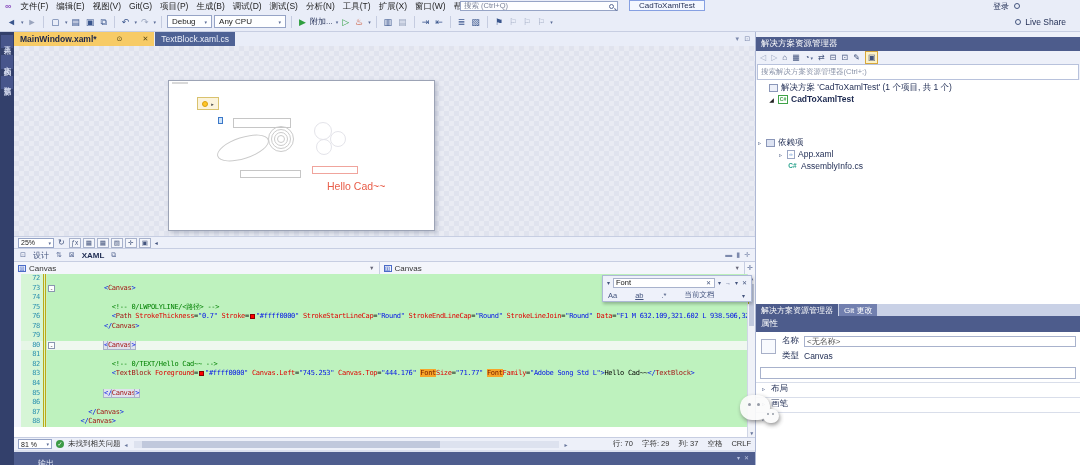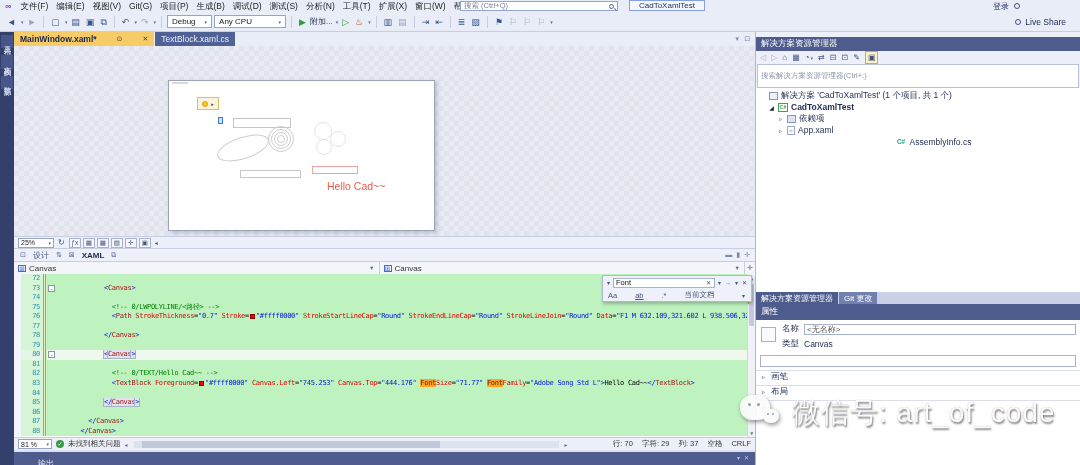--- a/index.html
+++ b/index.html
@@ -103,21 +103,21 @@
   .outputbar .lbl{transform:translateY(6px)}
   .outputbar .icons{position:absolute;right:6px;top:2px;color:#B9C2DF;font-size:6px;display:flex;gap:4px}
   
   .rightpanel{position:absolute;left:755px;top:32px;width:325px;bottom:0;background:#EDF0F9;border-left:1px solid #AEB8D4;display:flex;flex-direction:column;z-index:6}
   .rpgap{height:5px;flex:none}
   .setitle{height:14px;background:#4D5C8C;color:#FFF;font-size:8.5px;display:flex;align-items:center;padding:0 5px;flex:none}
   .setools{height:13px;display:flex;align-items:center;gap:5px;padding:0 4px;color:#44557E;font-size:8px;flex:none}
   .setool{line-height:11px}
   .setool.dim{color:#A2ACC4}
   .setool.hl{background:#FCF2C8;border:1px solid #D8A83A;padding:0 2px}
-  .sesearch{height:24px;margin:0 1px;background:#FFF;border:1px solid #B8C2DC;font-size:7.5px;color:#8A93A8;display:flex;align-items:center;padding:0 3px;flex:none}
+  .sesearch{height:16px;margin:0 1px;background:#FFF;border:1px solid #B8C2DC;font-size:7.5px;color:#8A93A8;display:flex;align-items:center;padding:0 3px;flex:none}
   .setree{background:#FFF;font-size:8.5px;color:#1E2B52;padding-top:2px;flex:none}
   .trow{height:11.5px;display:flex;align-items:center;gap:3px;white-space:nowrap;overflow:hidden}
   .trow.selected{outline:1px solid #93A4D8;background:#F2F6FF}
   .tarrow{width:7px;font-size:6px;color:#44557E;text-align:center;flex:none}
   .tarrow.open{color:#222}
   .ic{flex:none;display:inline-block}
   .ic-solution{width:9px;height:8px;border:1px solid #8A96B8;background:#EDF0F9}
   .ic-csproj{width:10px;height:9px;background:#FFF;border:1px solid #3FA348;color:#3FA348;font-size:5px;line-height:7px;text-align:center;font-weight:bold}
   .ic-deps{width:9px;height:8px;border:1px solid #8A96B8;background:#DDE3F2}
   .ic-xaml{width:8px;height:9px;border:1px solid #9AA6C4;background:#FFF;color:#3B78C8;font-size:5px;line-height:7px;text-align:center}
@@ -313,21 +313,20 @@
     <div class="splitgrip">✛</div>
   </div>
 
   <div class="codearea">
     <div>
         <div class="cl"><span class="mbp"></span><span class="mnum">72</span><span class="mchg"></span><span class="mout"></span><span class="mcode"></span></div>
         <div class="cl"><span class="mbp"></span><span class="mnum">73</span><span class="mchg"></span><span class="mout"><span class="fold">-</span></span><span class="mcode"><span class="x-t">            </span><span class="x-d">&lt;</span><span class="x-e">Canvas</span><span class="x-d">&gt;</span></span></div>
         <div class="cl"><span class="mbp"></span><span class="mnum">74</span><span class="mchg"></span><span class="mout"></span><span class="mcode"></span></div>
         <div class="cl"><span class="mbp"></span><span class="mnum">75</span><span class="mchg"></span><span class="mout"></span><span class="mcode"><span class="x-t">              </span><span class="x-c">&lt;!-- 0/LWPOLYLINE/&lt;路径&gt; --&gt;</span></span></div>
         <div class="cl"><span class="mbp"></span><span class="mnum">76</span><span class="mchg"></span><span class="mout"></span><span class="mcode"><span class="x-t">              </span><span class="x-d">&lt;</span><span class="x-e">Path</span><span class="x-t"> </span><span class="x-a">StrokeThickness</span><span class="x-o">=</span><span class="x-v">"0.7"</span><span class="x-t"> </span><span class="x-a">Stroke</span><span class="x-o">=</span><span class="x-sw"></span><span class="x-v">"#ffff0000"</span><span class="x-t"> </span><span class="x-a">StrokeStartLineCap</span><span class="x-o">=</span><span class="x-v">"Round"</span><span class="x-t"> </span><span class="x-a">StrokeEndLineCap</span><span class="x-o">=</span><span class="x-v">"Round"</span><span class="x-t"> </span><span class="x-a">StrokeLineJoin</span><span class="x-o">=</span><span class="x-v">"Round"</span><span class="x-t"> </span><span class="x-a">Data</span><span class="x-o">=</span><span class="x-v">"F1 M 632.109,321.602 L 938.506,321.602 L 938.506,37</span></span></div>
-        <div class="cl"><span class="mbp"></span><span class="mnum">77</span><span class="mchg"></span><span class="mout"></span><span class="mcode"></span></div>
         <div class="cl"><span class="mbp"></span><span class="mnum">78</span><span class="mchg"></span><span class="mout"></span><span class="mcode"><span class="x-t">            </span><span class="x-d">&lt;/</span><span class="x-e">Canvas</span><span class="x-d">&gt;</span></span></div>
         <div class="cl"><span class="mbp"></span><span class="mnum">79</span><span class="mchg"></span><span class="mout"></span><span class="mcode"></span></div>
         <div class="cl cur"><span class="mbp"></span><span class="mnum">80</span><span class="mchg"></span><span class="mout"><span class="fold">-</span></span><span class="mcode"><span class="x-t">            </span><span class="x-bx x-d">&lt;</span><span class="x-bx x-e">Canvas</span><span class="x-bx x-d">&gt;</span></span></div>
         <div class="cl"><span class="mbp"></span><span class="mnum">81</span><span class="mchg"></span><span class="mout"></span><span class="mcode"></span></div>
         <div class="cl"><span class="mbp"></span><span class="mnum">82</span><span class="mchg"></span><span class="mout"></span><span class="mcode"><span class="x-t">              </span><span class="x-c">&lt;!-- 0/TEXT/Hello Cad~~ --&gt;</span></span></div>
         <div class="cl"><span class="mbp"></span><span class="mnum">83</span><span class="mchg"></span><span class="mout"></span><span class="mcode"><span class="x-t">              </span><span class="x-d">&lt;</span><span class="x-e">TextBlock</span><span class="x-t"> </span><span class="x-a">Foreground</span><span class="x-o">=</span><span class="x-sw"></span><span class="x-v">"#ffff0000"</span><span class="x-t"> </span><span class="x-a">Canvas.Left</span><span class="x-o">=</span><span class="x-v">"745.253"</span><span class="x-t"> </span><span class="x-a">Canvas.Top</span><span class="x-o">=</span><span class="x-v">"444.176"</span><span class="x-t"> </span><span class="x-hl">Font</span><span class="x-a">Size</span><span class="x-o">=</span><span class="x-v">"71.77"</span><span class="x-t"> </span><span class="x-hl">Font</span><span class="x-a">Family</span><span class="x-o">=</span><span class="x-v">"Adobe Song Std L"</span><span class="x-d">&gt;</span><span class="x-t">Hello Cad~~</span><span class="x-d">&lt;/</span><span class="x-e">TextBlock</span><span class="x-d">&gt;</span></span></div>
         <div class="cl"><span class="mbp"></span><span class="mnum">84</span><span class="mchg"></span><span class="mout"></span><span class="mcode"></span></div>
         <div class="cl"><span class="mbp"></span><span class="mnum">85</span><span class="mchg"></span><span class="mout"></span><span class="mcode"><span class="x-t">            </span><span class="x-bx x-d">&lt;/</span><span class="x-bx x-e">Canvas</span><span class="x-bx x-d">&gt;</span></span></div>
         <div class="cl"><span class="mbp"></span><span class="mnum">86</span><span class="mchg"></span><span class="mout"></span><span class="mcode"></span></div>
         <div class="cl"><span class="mbp"></span><span class="mnum">87</span><span class="mchg"></span><span class="mout"></span><span class="mcode"><span class="x-t">        </span><span class="x-d">&lt;/</span><span class="x-e">Canvas</span><span class="x-d">&gt;</span></span></div>
@@ -413,31 +412,31 @@
       <div class="trow" style="padding-left: 3px;">
         <span class="tarrow"></span>
         <span class="ic ic-solution"></span>
         <span>解决方案 'CadToXamlTest' (1 个项目, 共 1 个)</span>
       </div>
       <div class="trow" style="padding-left: 12px;">
         <span class="tarrow open">◢</span>
         <span class="ic ic-csproj">C#</span>
         <span style="font-weight: bold;">CadToXamlTest</span>
       </div>
-      <div class="trow" style="padding-left: 21px;">
+      <div class="trow" style=" margin-top: 32px;">
         <span class="tarrow">▹</span>
         <span class="ic ic-deps"></span>
         <span>依赖项</span>
       </div>
       <div class="trow" style="padding-left: 21px;">
         <span class="tarrow">▹</span>
         <span class="ic ic-xaml">‹›</span>
         <span>App.xaml</span>
       </div>
-      <div class="trow" style="padding-left: 21px; justify-content: center;">
+      <div class="trow" style="padding-left: 21px;">
         <span class="tarrow"></span>
         <span class="ic ic-cs">C#</span>
         <span>AssemblyInfo.cs</span>
       </div>
     </div>
   <div class="sefill"></div>
   <div class="setabs">
     <div class="setab active">解决方案资源管理器</div>
     <div class="setab other">Git 更改</div>
   </div>
@@ -448,37 +447,36 @@
       <span>名称</span>
       <input class="prinput" value="&lt;无名称&gt;" style="">
     </div>
     <div class="prrow">
       <span>类型</span>
       <span style="color:#1E2B52">Canvas</span>
     </div>
     <div class="prsearch"></div>
     <div class="prsec">
       <span class="tarrow">▹</span>
-      <span>画笔</span>
+      <span>布局</span>
     </div>
     <div class="prsec">
       <span class="tarrow">▹</span>
-      <span>布局</span>
+      <span>画笔</span>
     </div>
     <div class="prsec">
       <span class="tarrow">▹</span>
     </div>
   </div>
 </div>
 
 <div class="watermark">
   <div class="wmicon">
     <div class="wmb1">
         <span class="eye" style="left:8px;top:8px"></span>
         <span class="eye" style="left:17px;top:8px"></span>
       </div>
     <div class="wmb2">
         <span class="eye" style="left:4px;top:4px;width:2px;height:2px"></span>
         <span class="eye" style="left:9px;top:4px;width:2px;height:2px"></span>
       </div>
   </div>
-  <span class="wmtext">微信号: art_of_code</span>
 </div>
 
 </body></html>

